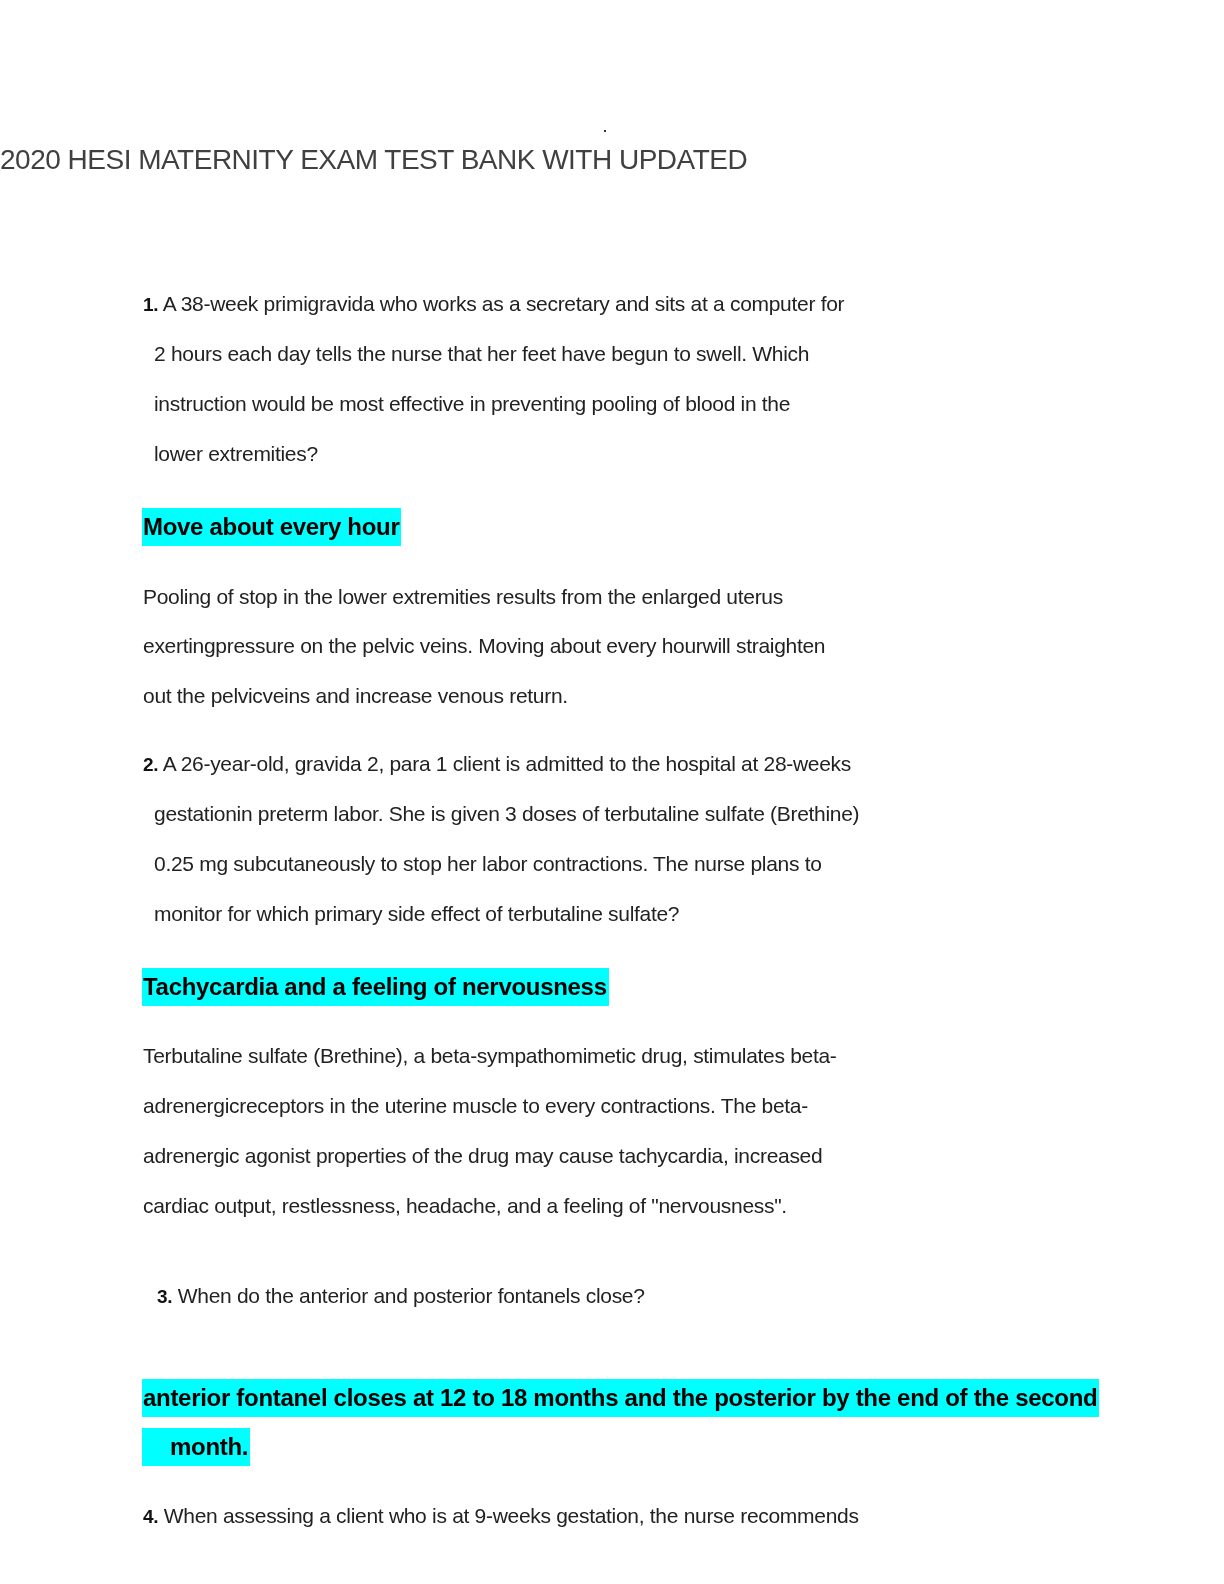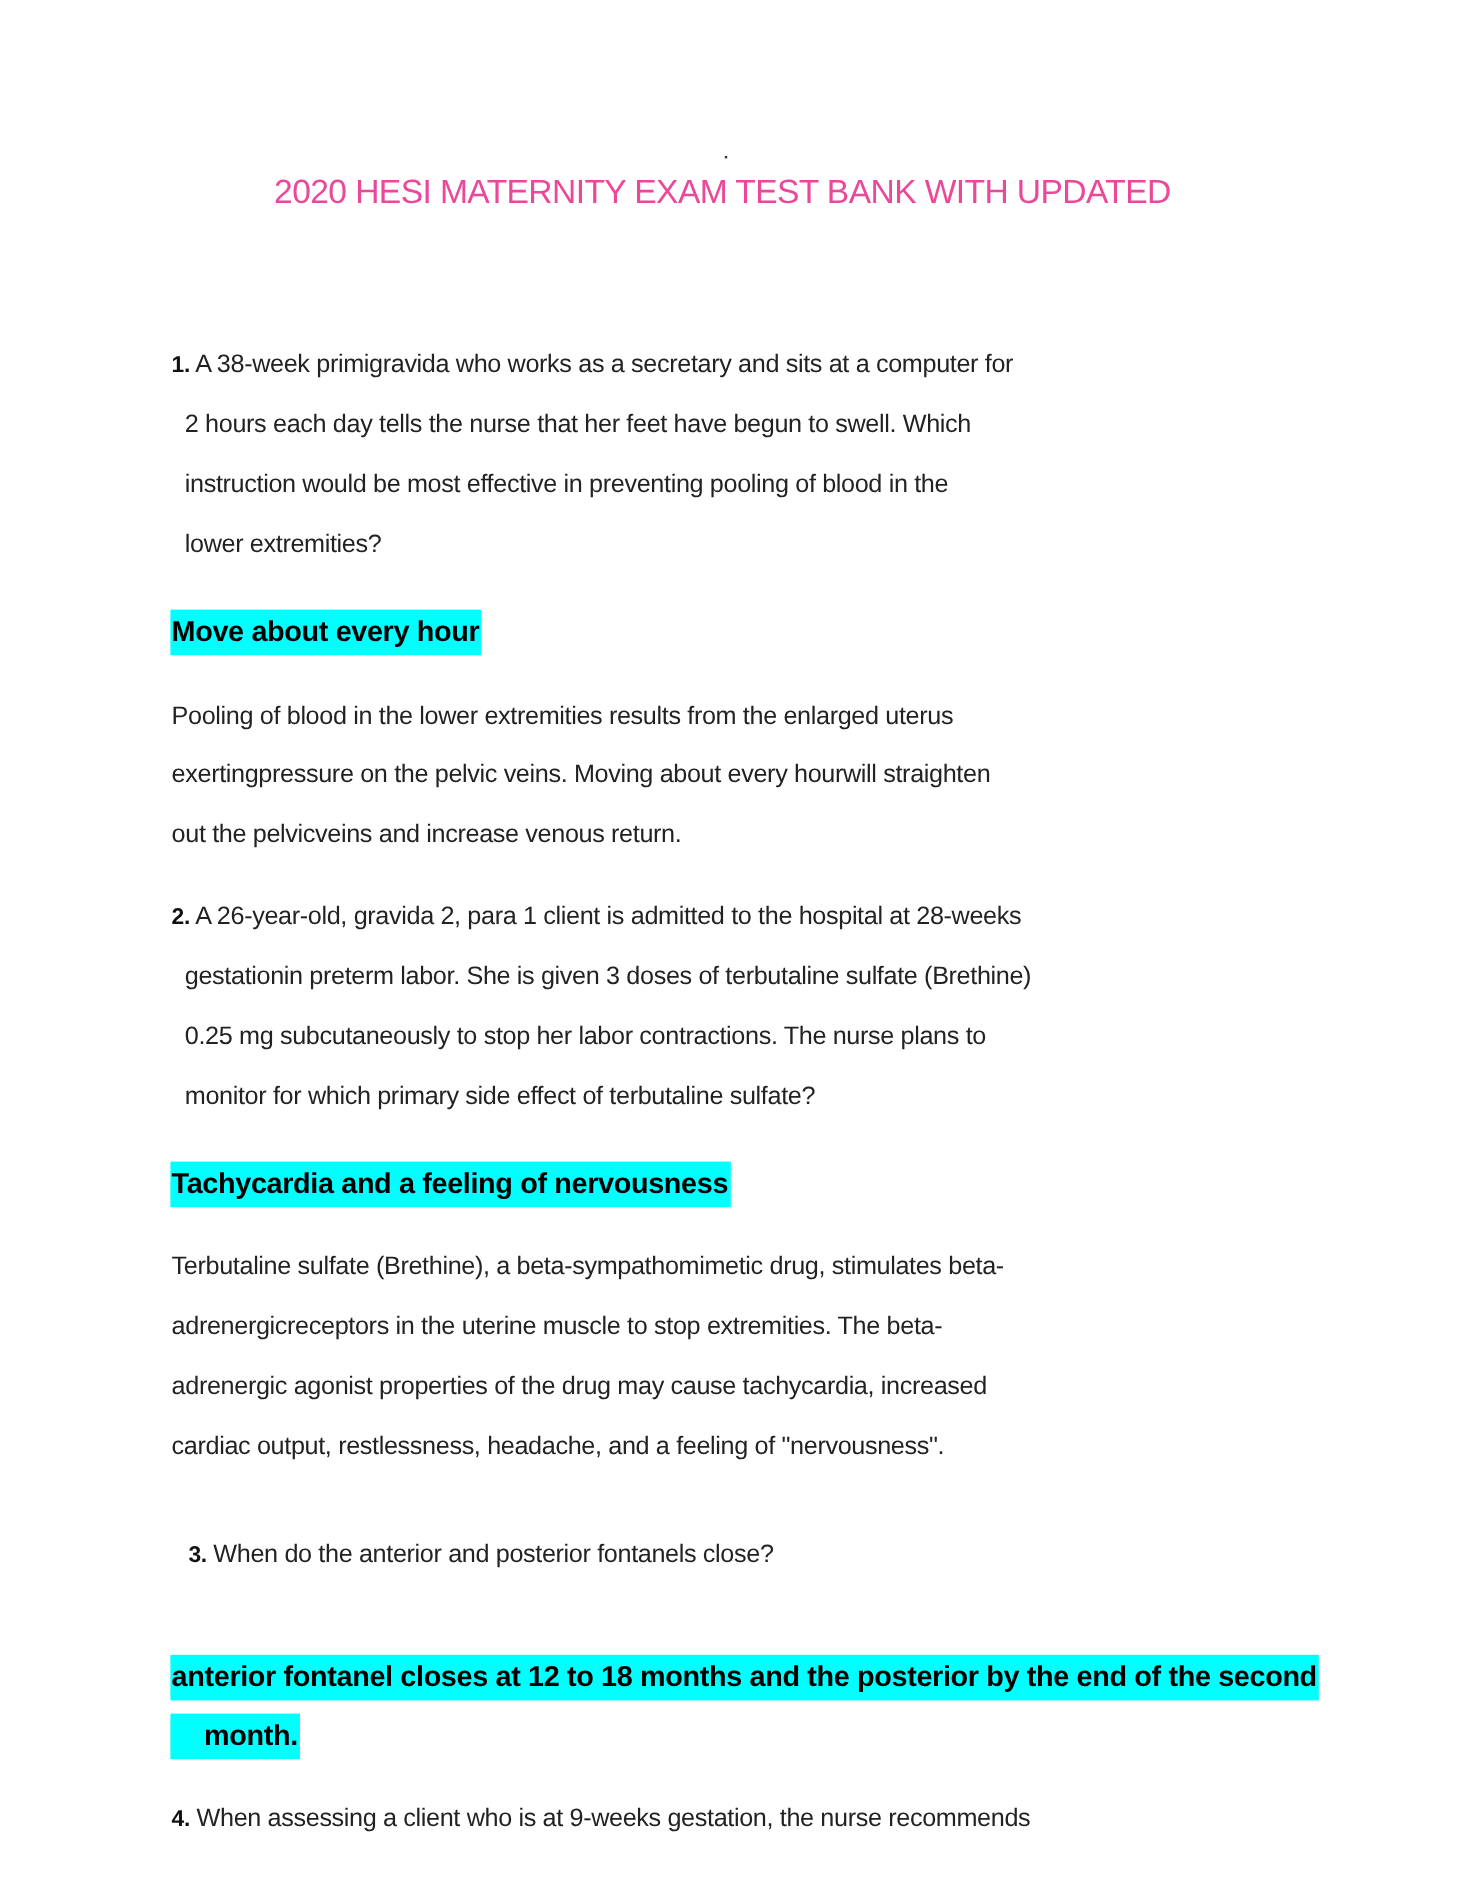--- a/index.html
+++ b/index.html
@@ -1,20 +1,20 @@
 <!DOCTYPE html>
 <html><head>
 <meta charset="utf-8">
 <style>
   html, body { margin: 0; padding: 0; background: #ffffff; }
   body { width: 1224px; height: 1584px; position: relative; overflow: hidden;
          font-family: "Liberation Sans", sans-serif; color: #1a1a1a; }
   .dot { position: absolute; left: 604px; top: 130px; width: 2px; height: 2px; background:#333; }
-  .title { position: absolute; left: 0; top: 140px; width: 1204px; text-align: center;
-           font-size: 28px; line-height: 40px; font-weight: normal; color: #ec4899;
+  .title { position: absolute; left: 0; top: 140px; width: 1204px; 
+           font-size: 28px; line-height: 40px; font-weight: normal; color: #404040;
            letter-spacing: -0.5px; }
   .p { position: absolute; left: 143px; font-size: 21px; font-weight: 300; color: #222;
        white-space: nowrap; letter-spacing: -0.3px; }
   .num { font-weight: bold; color: #111; font-size: 19px; }
   .ind { left: 154px; }
   .hl { position: absolute; left: 142px; background: #00ffff; font-weight: bold; color: #000;
         font-size: 24px; line-height: 38px; padding: 0 2px 0 1px; white-space: nowrap; letter-spacing: -0.3px; }
 </style>
 </head>
 <body>
@@ -25,33 +25,33 @@
     <div>2020 HESI MATERNITY EXAM TEST BANK WITH UPDATED</div>
   </div>
 
   <div class="p" style="top:292px;"><span class="num">1.</span> <span>A 38-week primigravida who works as a secretary and sits at a computer for</span></div>
   <div class="p ind" style="top:342px;">2 hours each day tells the nurse that her feet have begun to swell. Which</div>
   <div class="p ind" style="top:392px;">instruction would be most effective in preventing pooling of blood in the</div>
   <div class="p ind" style="top:442px;">lower extremities?</div>
 
   <div class="hl" style="top: 508px; background: rgb(0, 255, 255);">Move about every hour</div>
 
-  <div class="p" style="top:585px;">Pooling of blood in the lower extremities results from the enlarged uterus</div>
+  <div class="p" style="top:585px;">Pooling of stop in the lower extremities results from the enlarged uterus</div>
   <div class="p" style="top:634px;">exertingpressure on the pelvic veins. Moving about every hourwill straighten</div>
   <div class="p" style="top:684px;">out the pelvicveins and increase venous return.</div>
 
   <div class="p" style="top:752px;"><span class="num">2.</span> <span>A 26-year-old, gravida 2, para 1 client is admitted to the hospital at 28-weeks</span></div>
   <div class="p ind" style="top:802px;">gestationin preterm labor. She is given 3 doses of terbutaline sulfate (Brethine)</div>
   <div class="p ind" style="top:852px;">0.25 mg subcutaneously to stop her labor contractions. The nurse plans to</div>
   <div class="p ind" style="top:902px;">monitor for which primary side effect of terbutaline sulfate?</div>
 
   <div class="hl" style="top: 968px; background: rgb(0, 255, 255);">Tachycardia and a feeling of nervousness</div>
 
   <div class="p" style="top:1044px;">Terbutaline sulfate (Brethine), a beta-sympathomimetic drug, stimulates beta-</div>
-  <div class="p" style="top:1094px;">adrenergicreceptors in the uterine muscle to stop extremities. The beta-</div>
+  <div class="p" style="top:1094px;">adrenergicreceptors in the uterine muscle to every contractions. The beta-</div>
   <div class="p" style="top:1144px;">adrenergic agonist properties of the drug may cause tachycardia, increased</div>
   <div class="p" style="top:1194px;">cardiac output, restlessness, headache, and a feeling of "nervousness".</div>
 
   <div class="p" style="top:1284px;margin-left:14px;"><span class="num">3.</span> <span>When do the anterior and posterior fontanels close?</span></div>
 
   <div class="hl" style="top: 1379px; background: rgb(0, 255, 255);">anterior fontanel closes at 12 to 18 months and the posterior by the end of the second</div>
   <div class="hl" style="top: 1428px; background: rgb(0, 255, 255); padding-left: 28px;">month.</div>
 
   <div class="p" style="top:1504px;"><span class="num">4.</span> <span>When assessing a client who is at 9-weeks gestation, the nurse recommends</span></div>
 </div>

